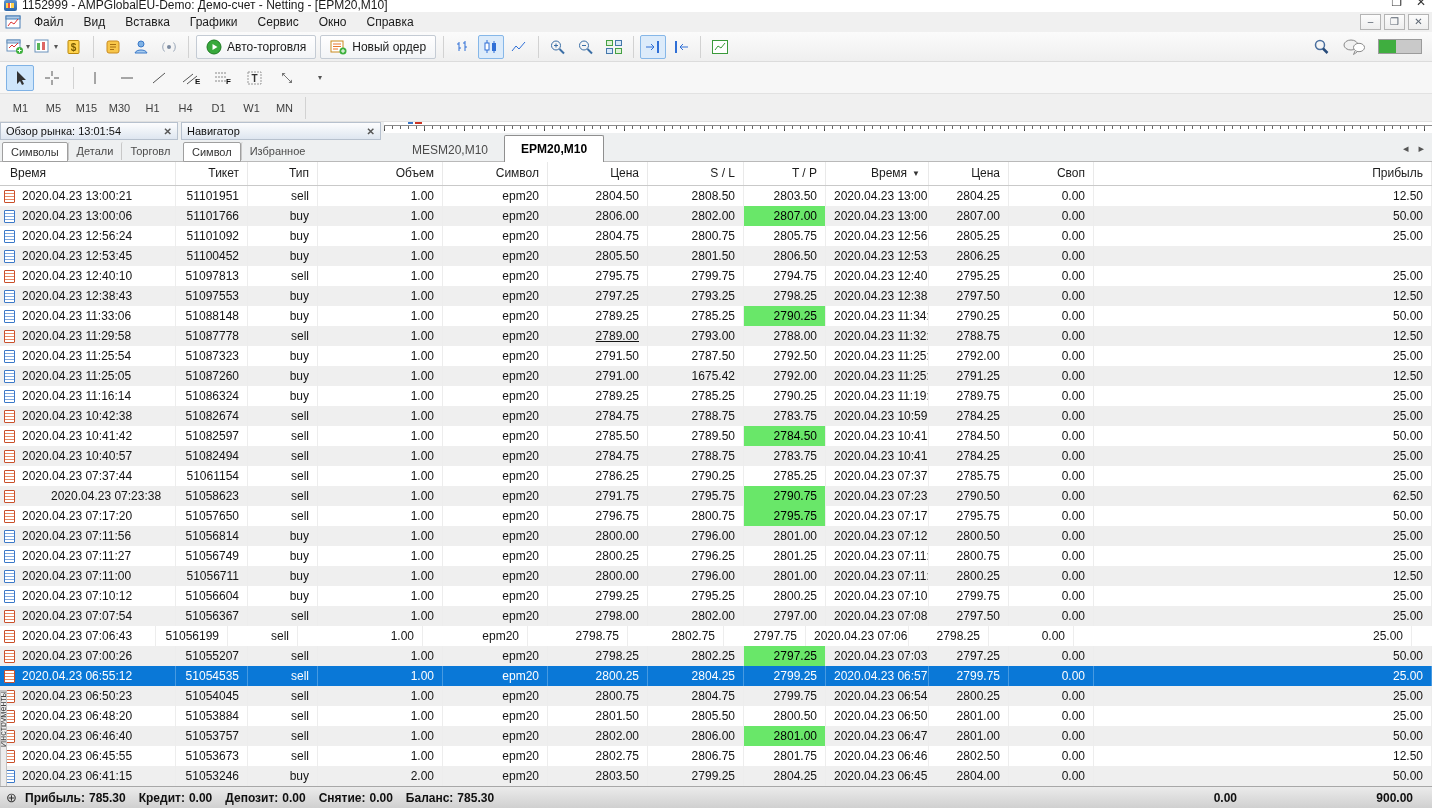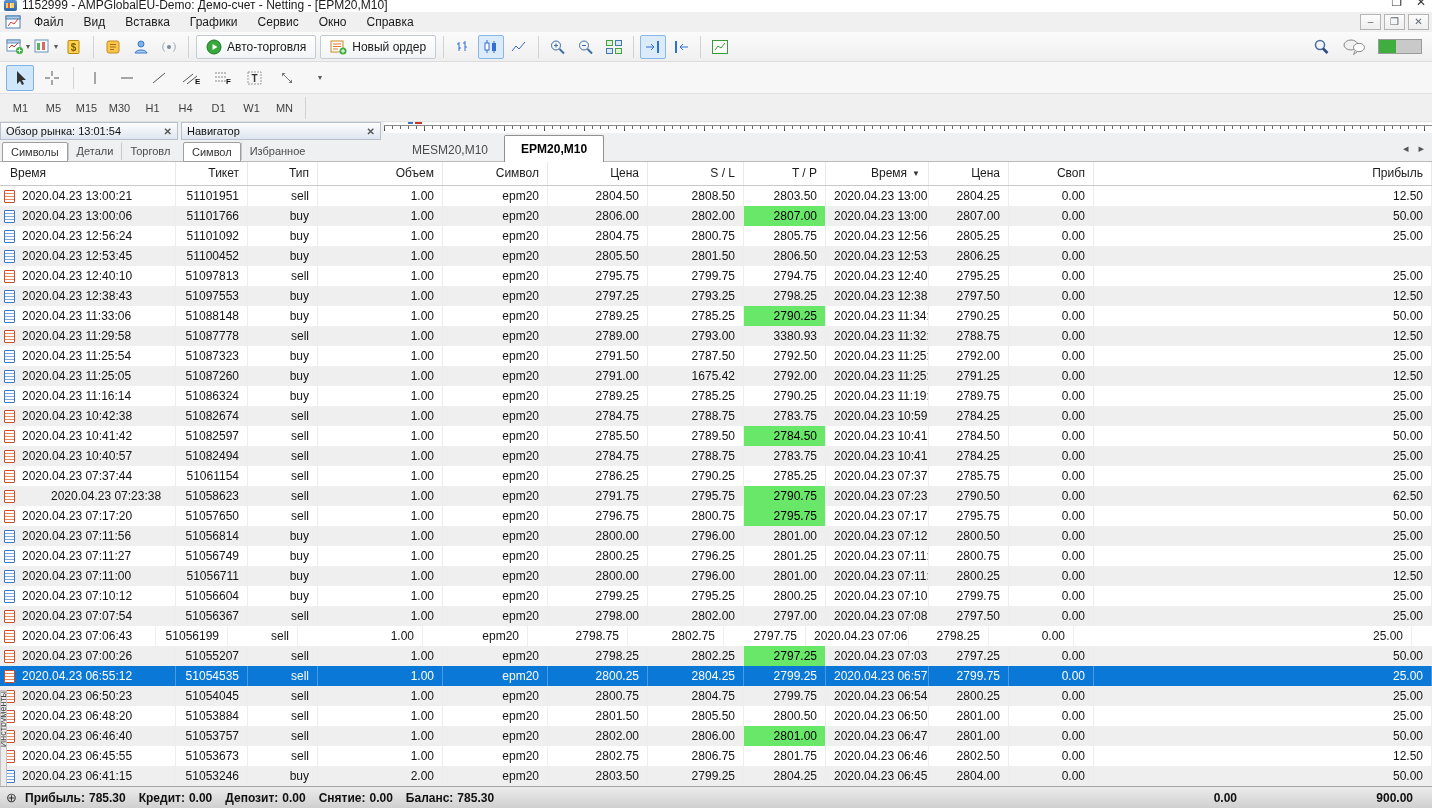--- a/index.html
+++ b/index.html
@@ -526,23 +526,23 @@
         </div>
         <div class="row alt">
           <div class="c c0" style="width: 176px;">
             <span class="doc sell"></span>
             <span>2020.04.23 11:29:58</span>
           </div>
           <div class="c" style="width: 72px;">51087778</div>
           <div class="c" style="width: 70px;">sell</div>
           <div class="c" style="width: 125px;">1.00</div>
           <div class="c" style="width: 105px;">epm20</div>
-          <div class="c" style="width: 100px;">2789.00</div>
+          <div class="c" style="width: 100px; text-decoration: underline;">2789.00</div>
           <div class="c" style="width: 96px;">2793.00</div>
-          <div class="c" style="width: 82px;">3380.93</div>
+          <div class="c" style="width: 82px;">2788.00</div>
           <div class="c" style="width: 103px;">2020.04.23 11:32:40</div>
           <div class="c" style="width: 80px;">2788.75</div>
           <div class="c" style="width: 85px;">0.00</div>
           <div class="c" style="width: 338px;">12.50</div>
         </div>
         <div class="row">
           <div class="c c0" style="width: 176px;">
             <span class="doc buy"></span>
             <span>2020.04.23 11:25:54</span>
           </div>

